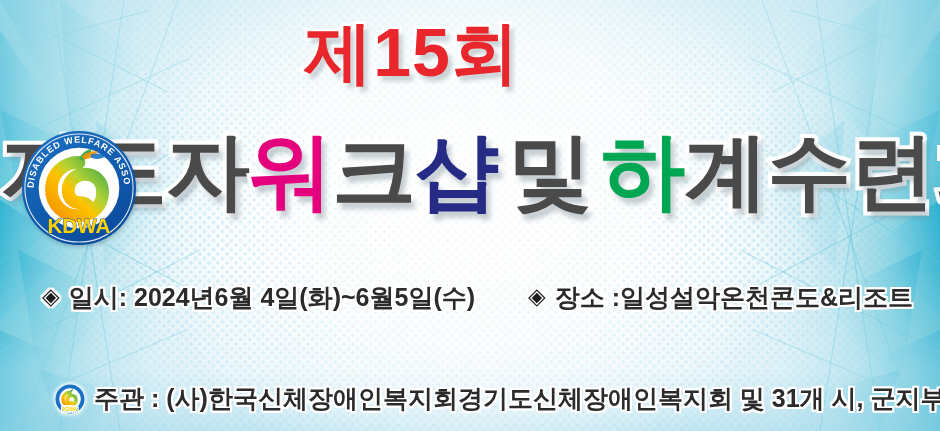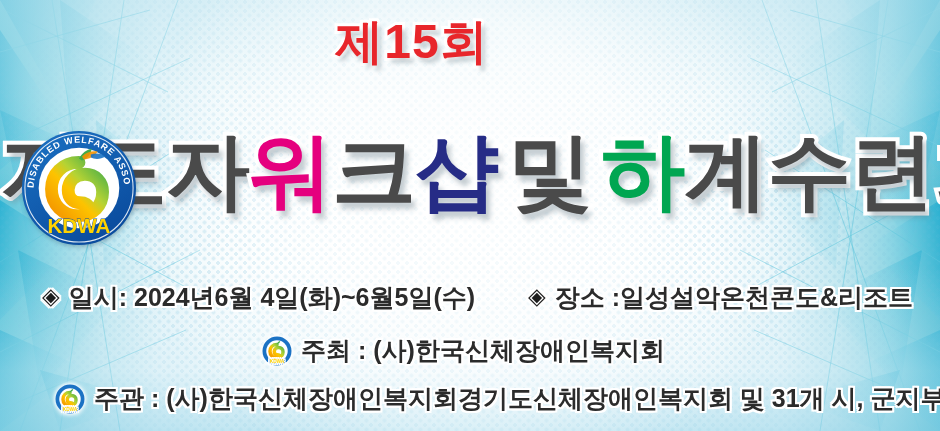--- a/index.html
+++ b/index.html
@@ -72,21 +72,21 @@
   }
 
   
   .layer { position: absolute; z-index: 6; }
 
   .ttl-serial {
     top: 18px;
     left: 0;
     width: 824px;
     text-align: center;
-    font-size: 48px;
+    font-size: 68px;
     line-height: 1;
     font-weight: bold;
     letter-spacing: 1px;
     color: #e8262b;
     -webkit-text-stroke: 6px #ffffff;
     paint-order: stroke fill;
     text-shadow: 4px 5px 4px rgba(120,140,150,0.40);
   }
 
   .ttl-main {
@@ -261,33 +261,20 @@
     </span>
   </div>
 
   <div class="inforow row-place">
     <span class="dia">◈</span>
     <span>
       <span>장소 :</span><span>일성설악온천콘도&amp;리조트</span>
     </span>
   </div>
 
-  <div class="inforow row-host">
-    <svg class="mini-logo" viewBox="0 0 120 120">
-      <circle cx="60" cy="60" r="58" fill="#1b72c4"></circle>
-      <circle cx="60" cy="60" r="43" fill="#ffffff"></circle>
-      <path d="M60 34 c-17 0 -28 12 -28 27 0 16 12 27 26 27 7 0 12 -3 12 -7 0 -4 -4 -6 -9 -6
-               -7 0 -12 -5 -12 -13 0 -9 7 -16 17 -16 11 0 18 8 18 18 0 14 -10 24 -24 24" fill="none" stroke="url(#appleG)" stroke-width="14" stroke-linecap="round"></path>
-      <path d="M60 30 c3 -6 8 -9 13 -10 -1 6 -5 10 -10 12 z" fill="#3faa49"></path>
-      <text x="60" y="107" font-size="19" font-weight="bold" fill="#ffd200" text-anchor="middle" font-family="Liberation Sans, sans-serif">KDWA</text>
-    </svg>
-    <span>
-      <span>주최 :</span>&nbsp;<span>(사)한국신체장애인복지회</span>
-    </span>
-  </div>
 
   <div class="inforow row-org">
     <svg class="mini-logo" viewBox="0 0 120 120">
       <circle cx="60" cy="60" r="58" fill="#1b72c4"></circle>
       <circle cx="60" cy="60" r="43" fill="#ffffff"></circle>
       <path d="M60 34 c-17 0 -28 12 -28 27 0 16 12 27 26 27 7 0 12 -3 12 -7 0 -4 -4 -6 -9 -6
                -7 0 -12 -5 -12 -13 0 -9 7 -16 17 -16 11 0 18 8 18 18 0 14 -10 24 -24 24" fill="none" stroke="url(#appleG)" stroke-width="14" stroke-linecap="round"></path>
       <path d="M60 30 c3 -6 8 -9 13 -10 -1 6 -5 10 -10 12 z" fill="#3faa49"></path>
       <text x="60" y="107" font-size="19" font-weight="bold" fill="#ffd200" text-anchor="middle" font-family="Liberation Sans, sans-serif">KDWA</text>
     </svg>

